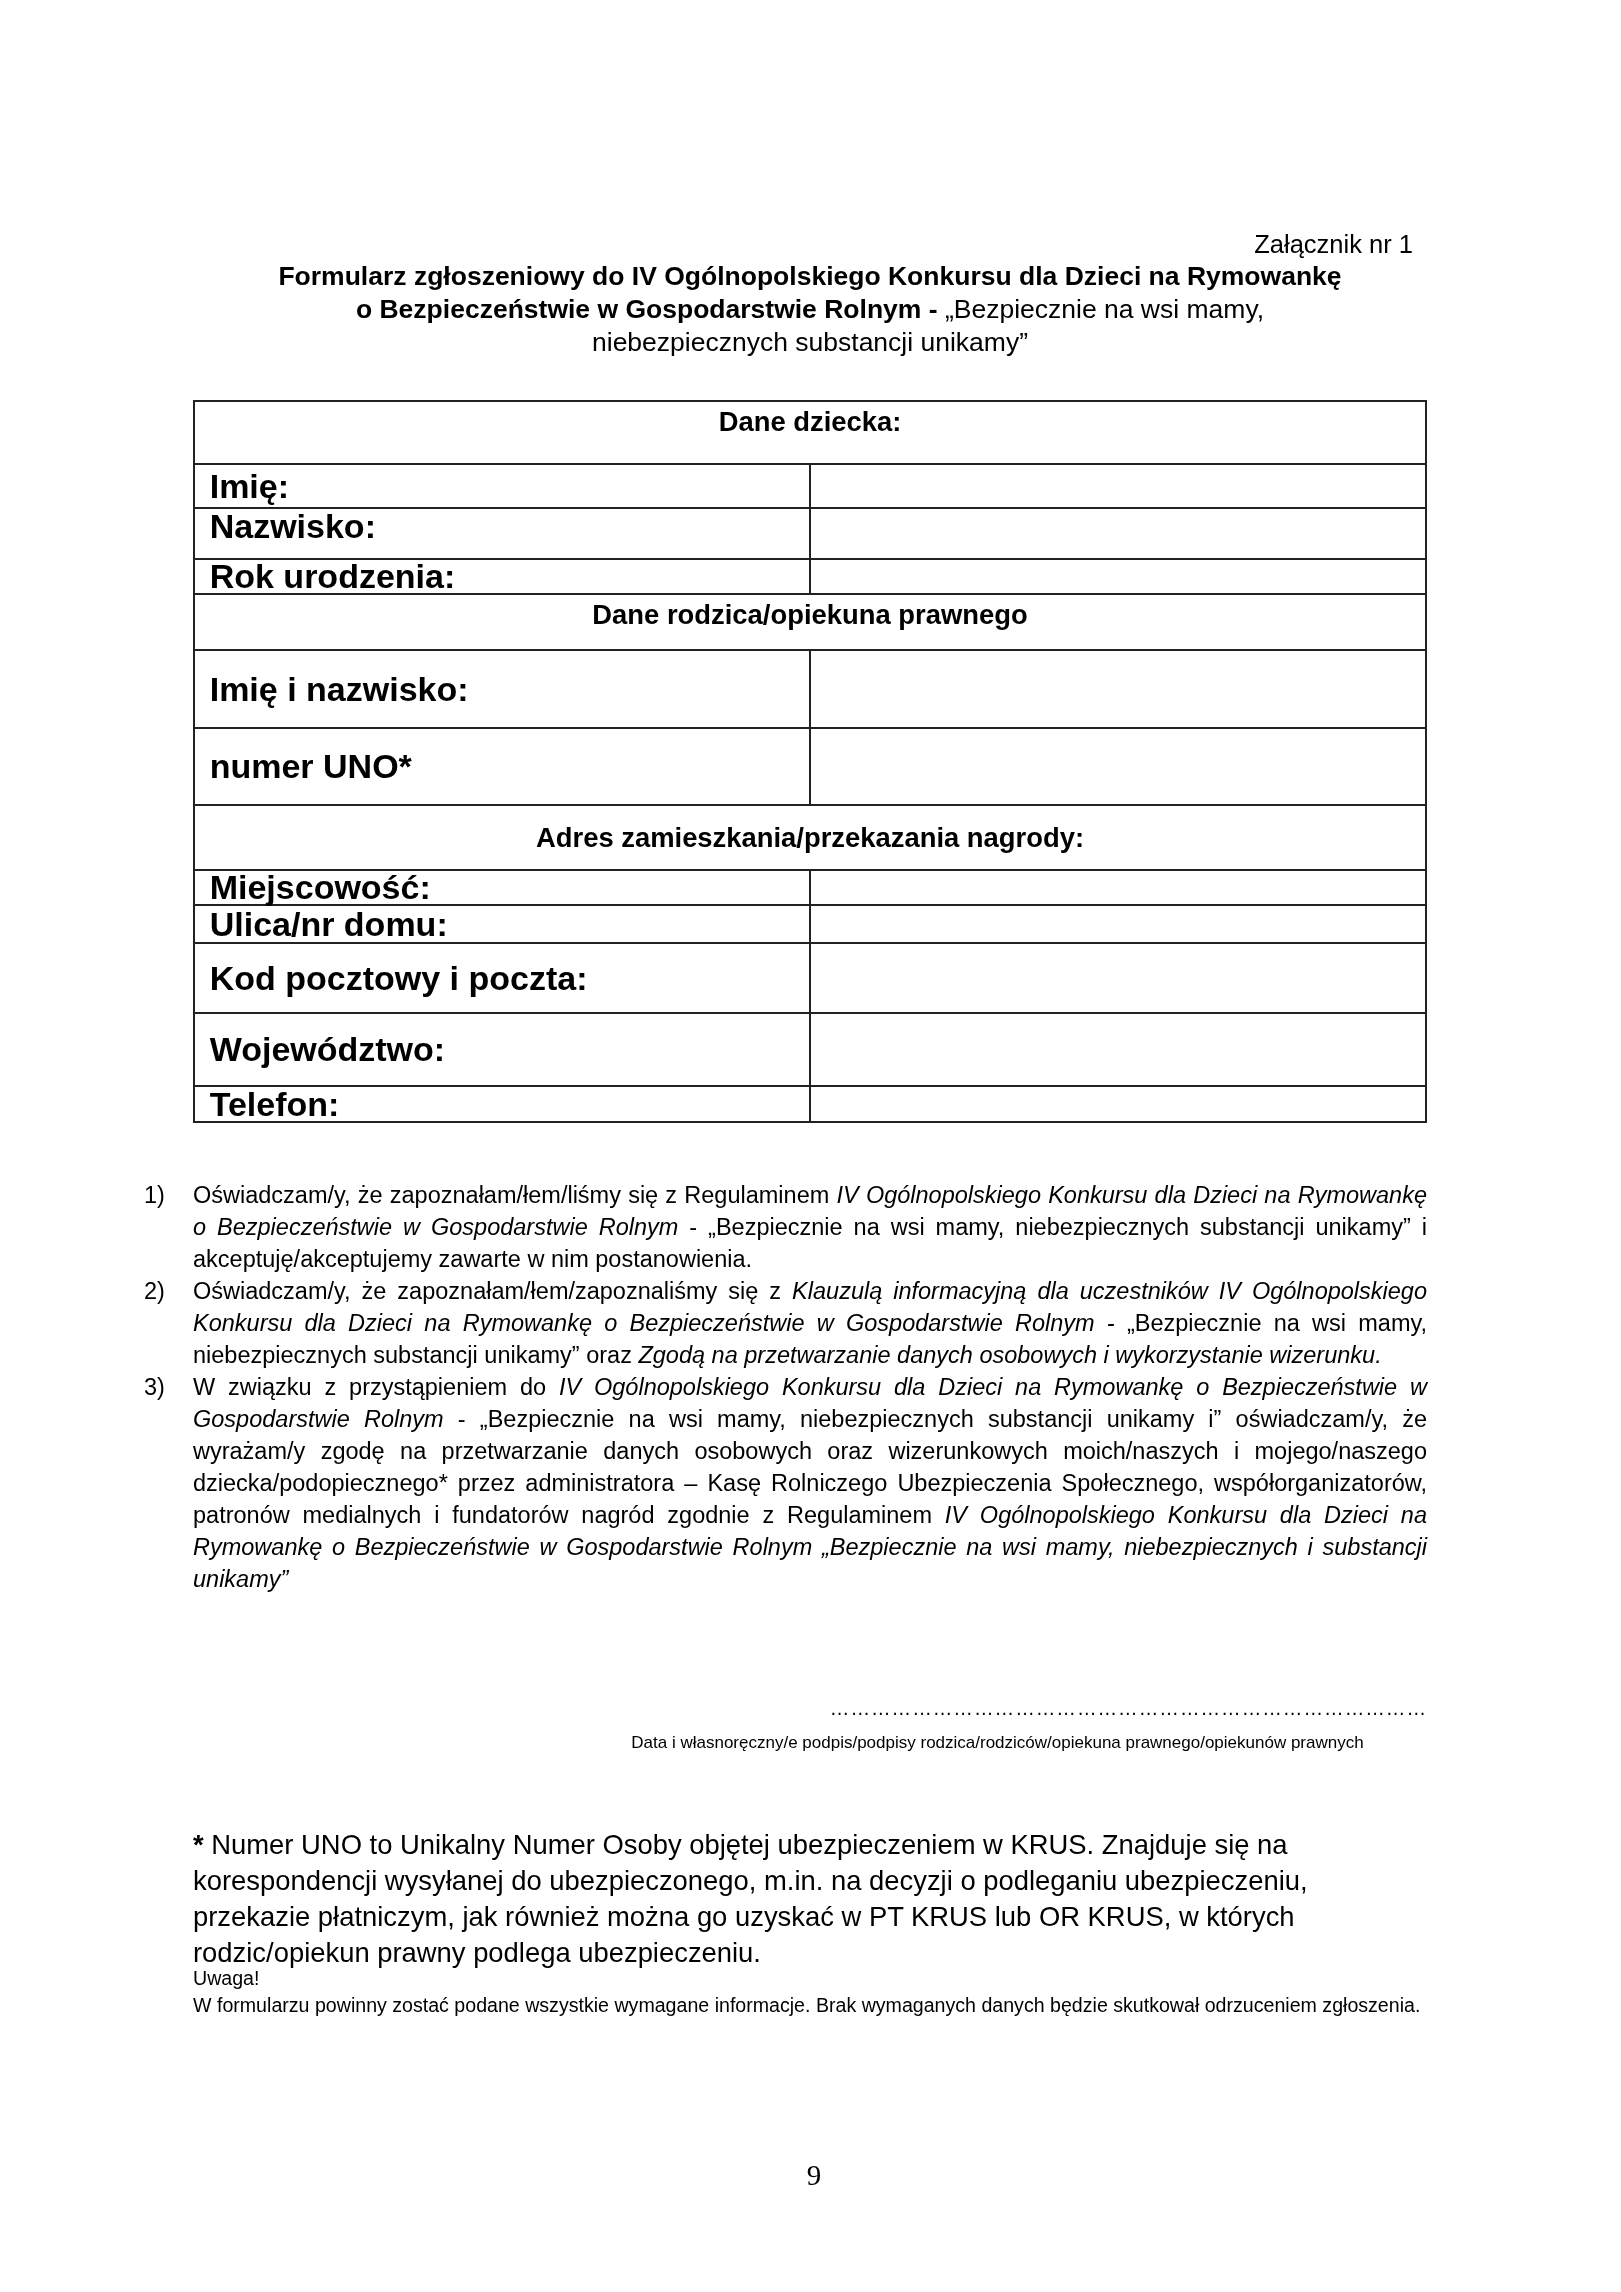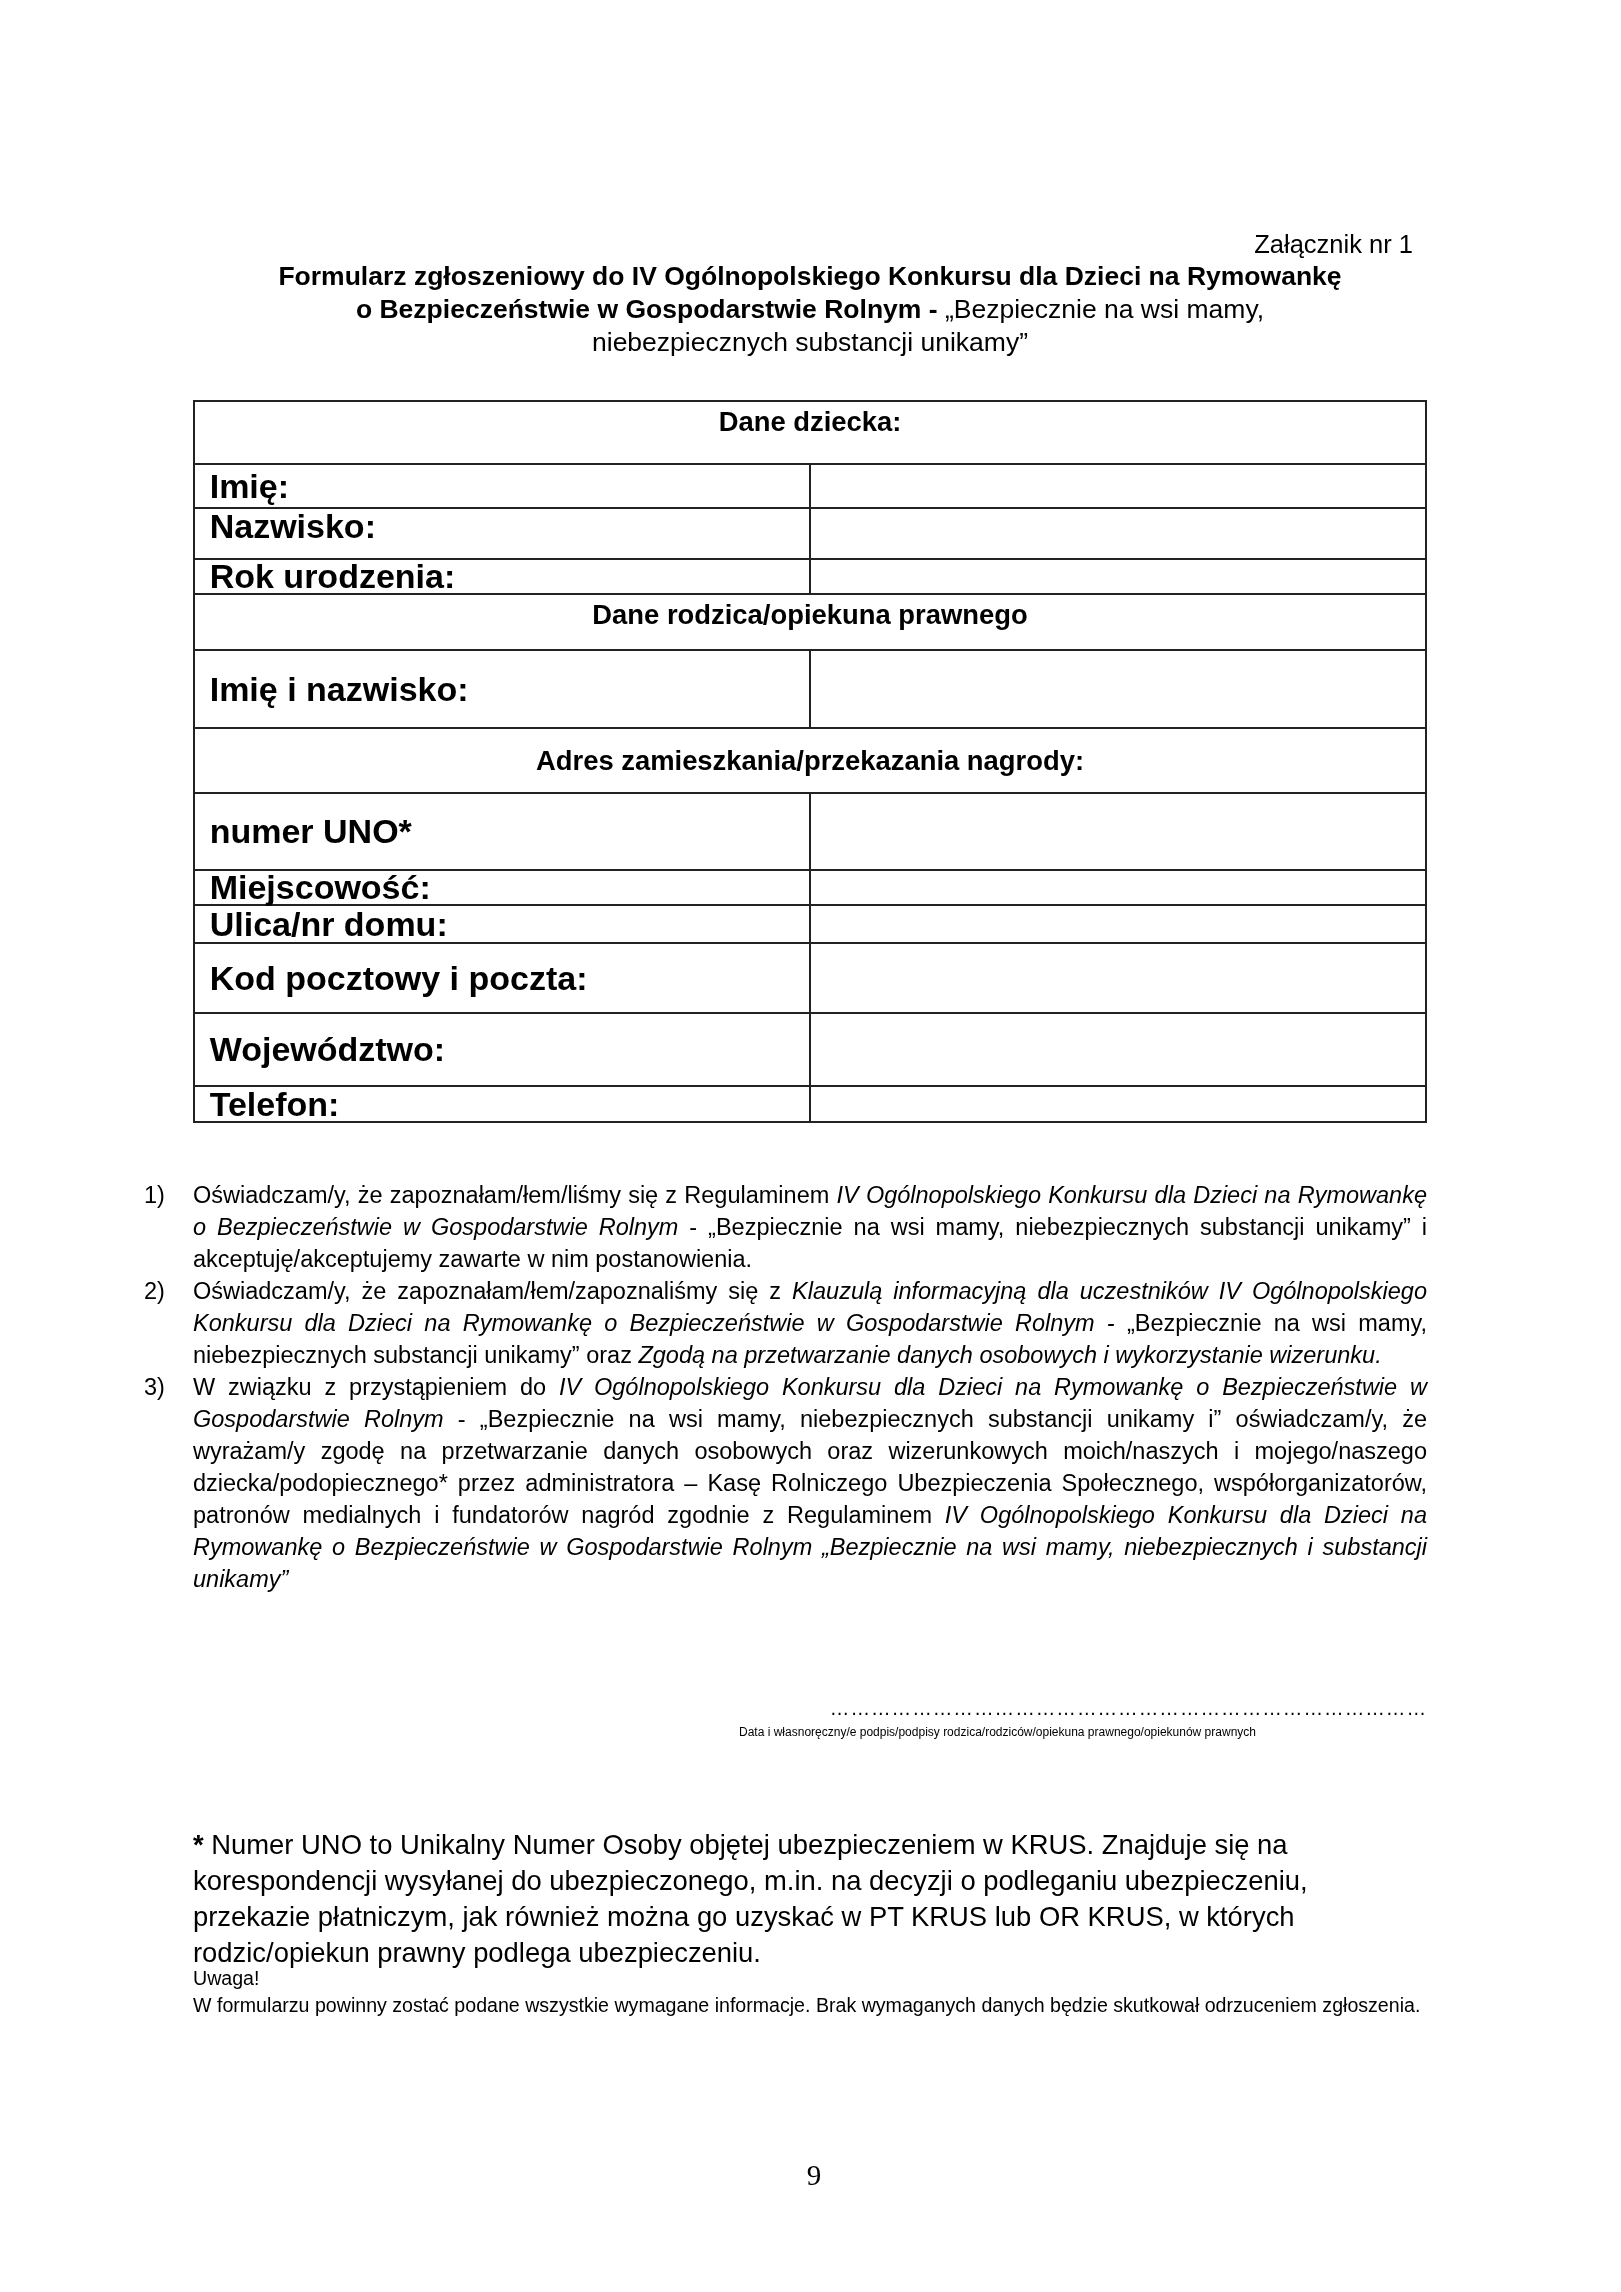--- a/index.html
+++ b/index.html
@@ -14,21 +14,21 @@
   .form-table td.val { background: #fff; }
   .form-table td.sec { text-align: center; font-weight: bold; font-size: 27.4px; vertical-align: top; padding-top: 3.9px; margin-left: 18px; }
   .form-table td.sec2 { text-align: center; font-weight: bold; font-size: 27.4px; vertical-align: middle; }
   .decl { left: 144px; width: 1283px; top: 1179px; font-size: 23.5px; line-height: 32px; }
   .decl-item { display: flex; }
   .decl-num { width: 49px; flex: none; }
   .decl-text { flex: 1; text-align: justify; }
   .decl-text i { font-style: italic; }
   .sig { left: 568px; width: 859px; top: 1699px; text-align: center; }
   .sig-dots { text-align: right; font-size: 19.6px; letter-spacing: 1px; line-height: 19.6px; overflow: hidden; white-space: nowrap; }
-  .sig-caption { font-size: 12px; line-height: 23.5px; margin-top: 2px; }
+  .sig-caption { font-size: 17px; line-height: 23.5px; margin-top: 12px; }
   .footnote { left: 193px; width: 1234px; top: 1796px; font-size: 27.4px; line-height: 36px; margin-top: 31px; }
   .footnote b { font-weight: bold; }
   .note { left: 193px; width: 1234px; top: 1965px; font-size: 19.6px; line-height: 26.5px; }
   .note-title { font-weight: normal; }
   .note-body { text-align: justify; }
   .pageno { left: 765px; width: 98px; top: 2159px; text-align: center; font-family: "Liberation Serif", serif; font-size: 29px; }
 </style>
 </head>
 <body>
 
@@ -56,26 +56,26 @@
     <td class="lbl">Rok urodzenia:</td>
     <td class="val"></td>
   </tr>
   <tr style="height:56px">
     <td colspan="2" class="sec">Dane rodzica/opiekuna prawnego</td>
   </tr>
   <tr style="height:78px">
     <td class="lbl">Imię i nazwisko:</td>
     <td class="val"></td>
   </tr>
-  <tr style="height:65px">
-    <td colspan="2" class="sec2">Adres zamieszkania/przekazania nagrody:</td>
-  </tr>
   <tr style="height:77px">
     <td class="lbl">numer UNO*</td>
     <td class="val"></td>
+  </tr>
+  <tr style="height:65px">
+    <td colspan="2" class="sec2">Adres zamieszkania/przekazania nagrody:</td>
   </tr>
   <tr style="height:35px">
     <td class="lbl">Miejscowość:</td>
     <td class="val"></td>
   </tr>
   <tr style="height:38px">
     <td class="lbl">Ulica/nr domu:</td>
     <td class="val"></td>
   </tr>
   <tr style="height:70px">

